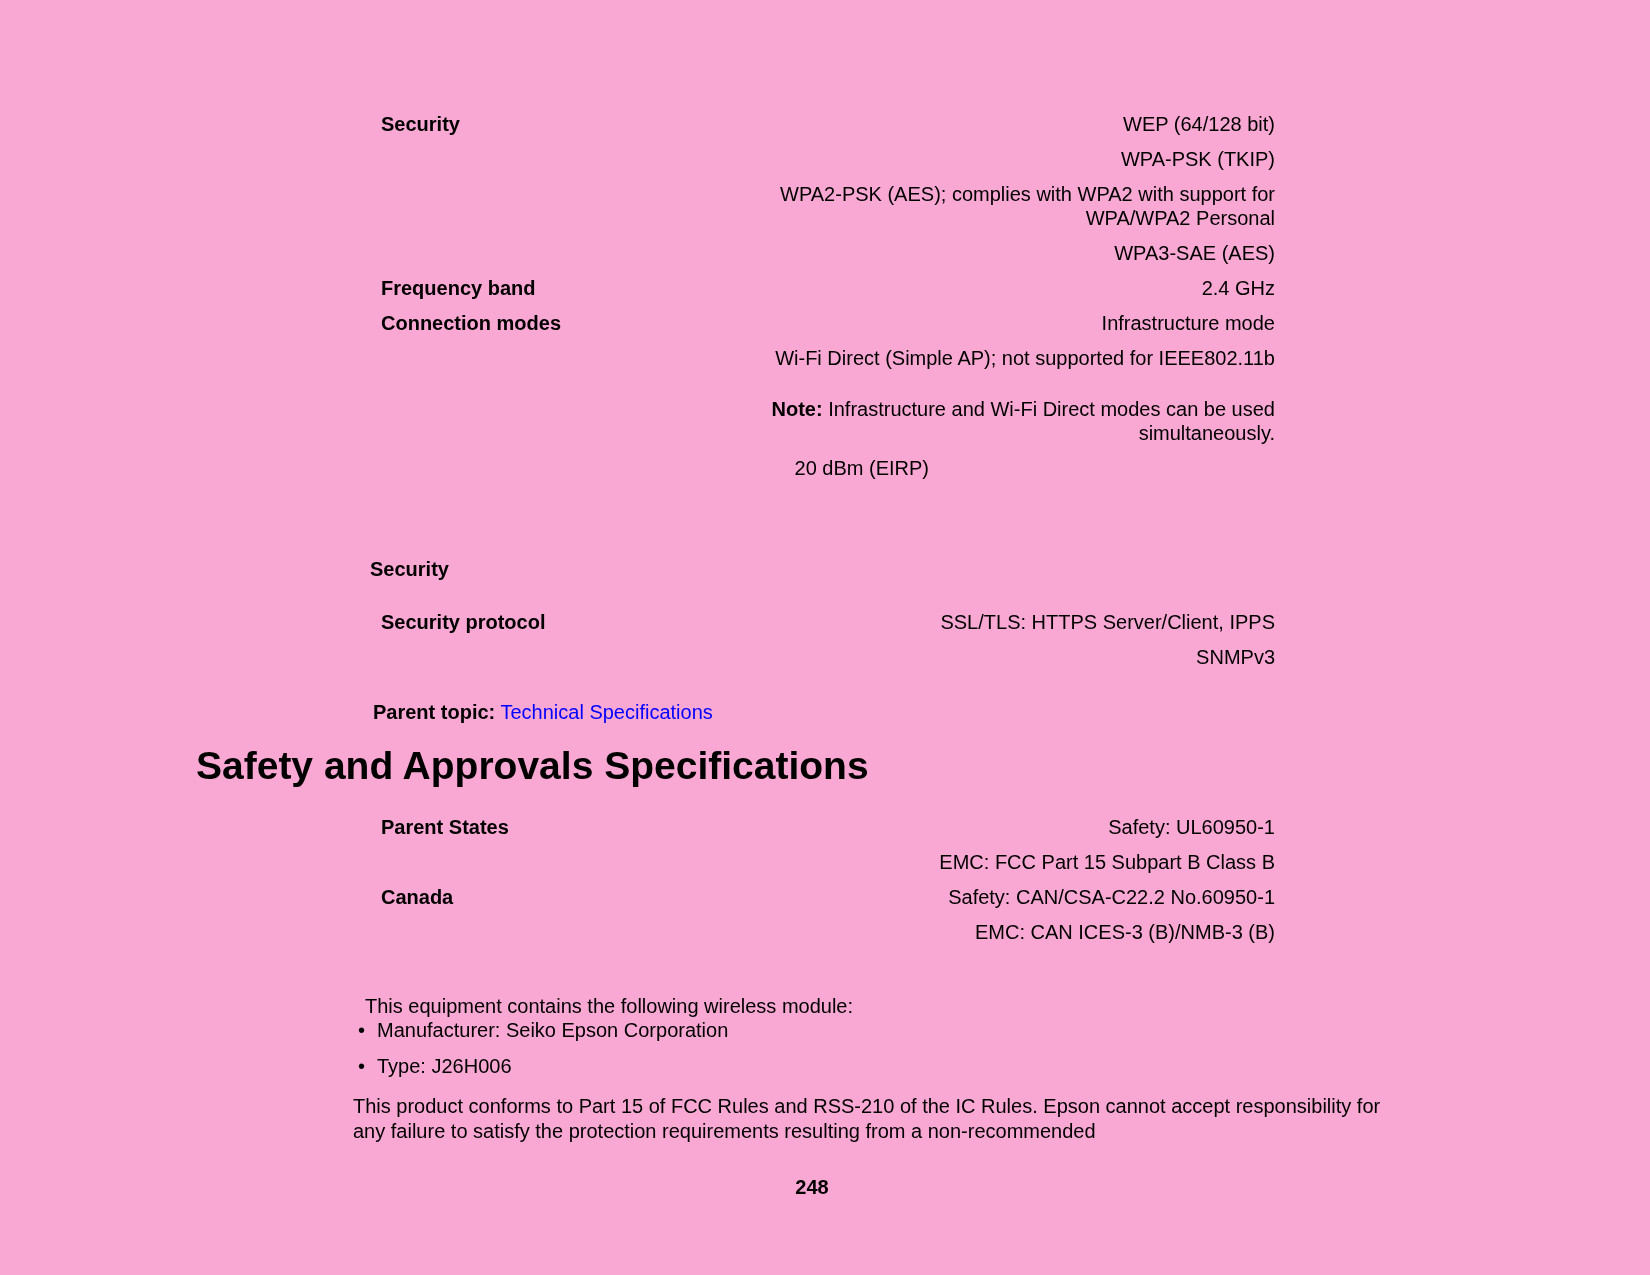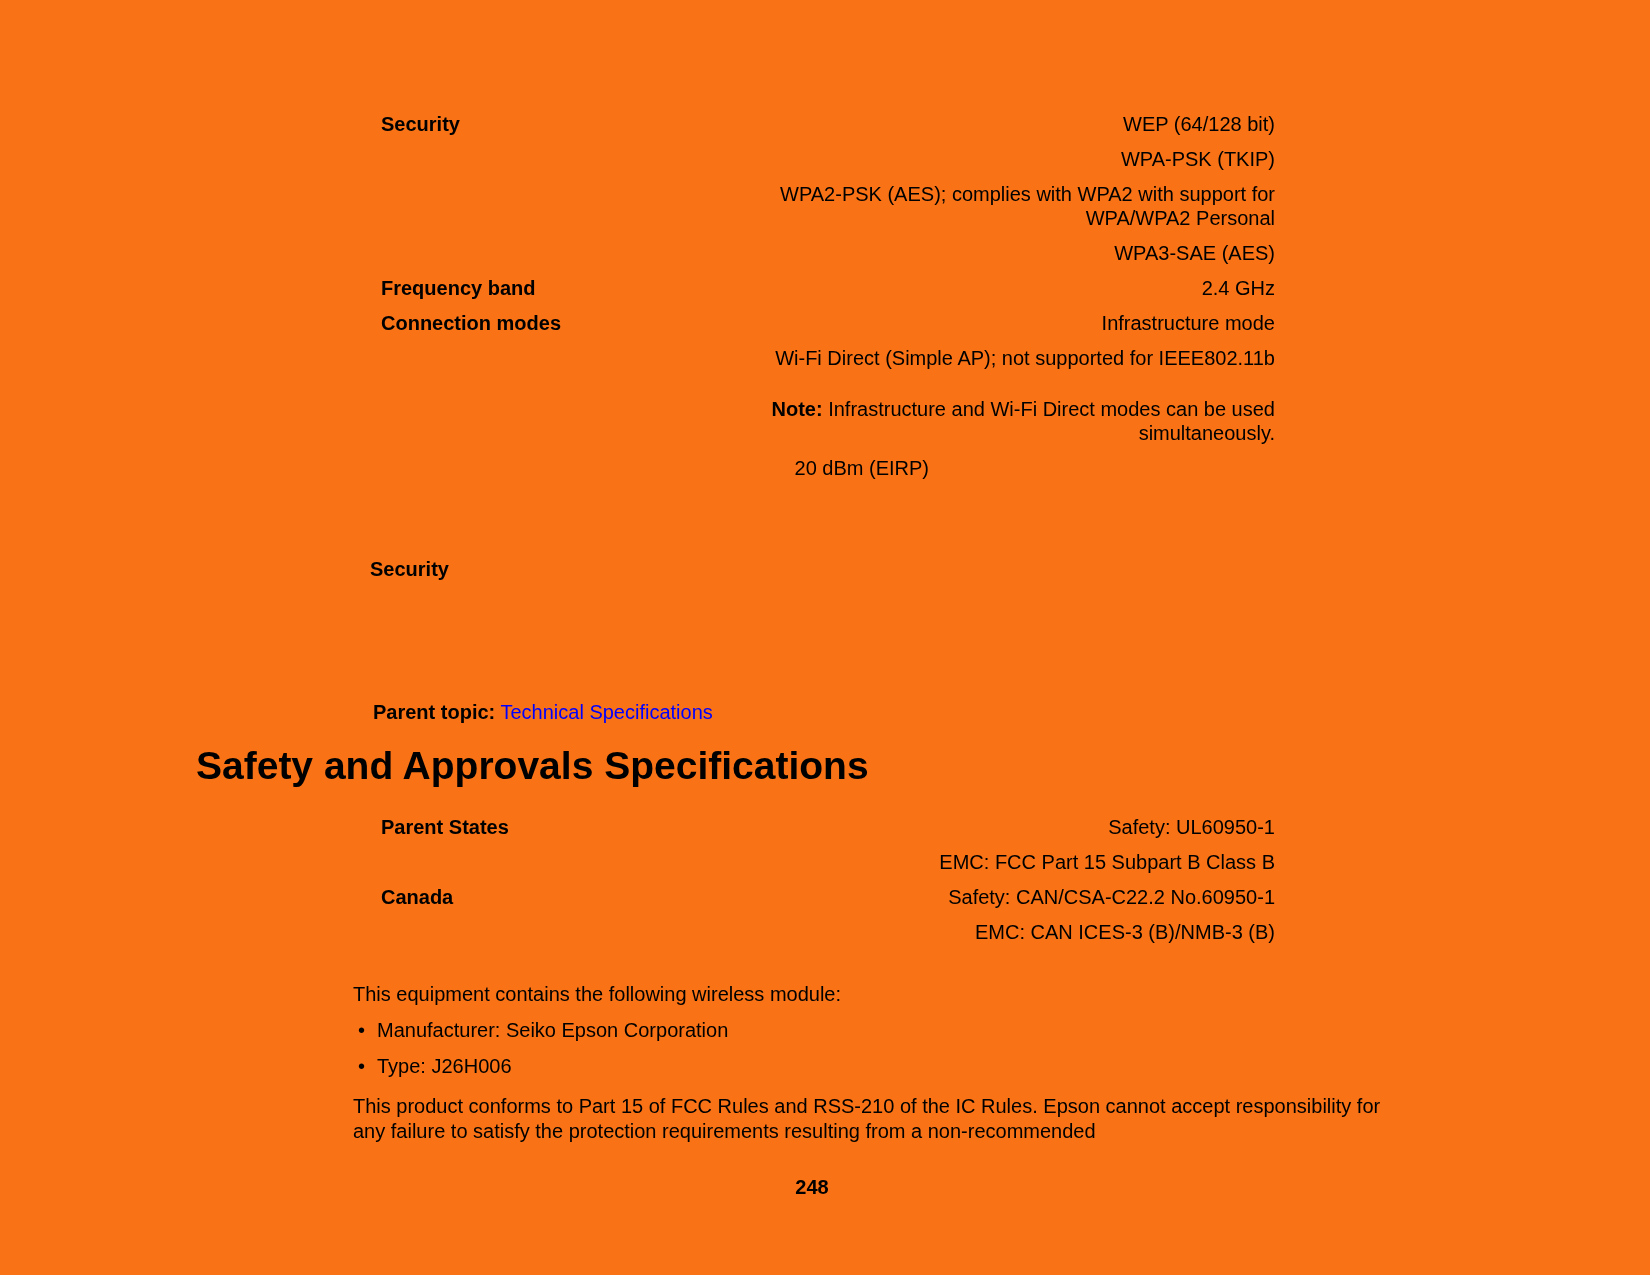--- a/index.html
+++ b/index.html
@@ -4,21 +4,21 @@
 <style>
   html, body {
     margin: 0;
     padding: 0;
     background: #ffffff;
   }
   .page {
     position: relative;
     width: 1650px;
     height: 1275px;
-    background: #f97316;
+    background: #f9a8d4;
     overflow: hidden;
     font-family: "Liberation Sans", sans-serif;
     font-size: 20px;
     color: #000000;
     -webkit-font-smoothing: antialiased;
   }
   .bold { font-weight: bold; }
   .abs { position: absolute; }
 
   
@@ -126,20 +126,29 @@
     <div class="spec-row">
       <div class="spec-values">
         <p class="value">20 dBm (EIRP)</p>
       </div>
     </div>
 
   </section>
 
   <div class="abs sub-heading" style="top:557px;">Security</div>
 
+  <section class="abs spec-table" style="top:610px;">
+    <div class="spec-row">
+      <div class="spec-label">Security protocol</div>
+      <div class="spec-values">
+        <p class="value">SSL/TLS: HTTPS Server/Client, IPPS</p>
+        <p class="value">SNMPv3</p>
+      </div>
+    </div>
+  </section>
 
   <div class="abs parent-topic" style="top:700px;">
     <span class="bold">Parent topic:</span>
     <a class="link">Technical Specifications</a>
   </div>
 
   <h2 class="abs section-heading" style="top:748px;">Safety and Approvals Specifications</h2>
 
   <section class="abs spec-table" style="top:815px;">
 
@@ -154,21 +163,21 @@
     <div class="spec-row">
       <div class="spec-label">Canada</div>
       <div class="spec-values">
         <p class="value">Safety: CAN/CSA-C22.2 No.60950-1</p>
         <p class="value">EMC: CAN ICES-3 (B)/NMB-3 (B)</p>
       </div>
     </div>
 
   </section>
 
-  <p class="abs paragraph" style="top:982px; margin:0;">This equipment contains the following wireless module:</p>
+  <p class="abs paragraph" style="top:982px; margin:12px;">This equipment contains the following wireless module:</p>
 
   <div class="abs bullet-list" style="top:1018px;">
     <div class="bullet-item">
       <span class="bullet">•</span>
       <span>Manufacturer: Seiko Epson Corporation</span>
     </div>
     <div class="bullet-item">
       <span class="bullet">•</span>
       <span>Type: J26H006</span>
     </div>

